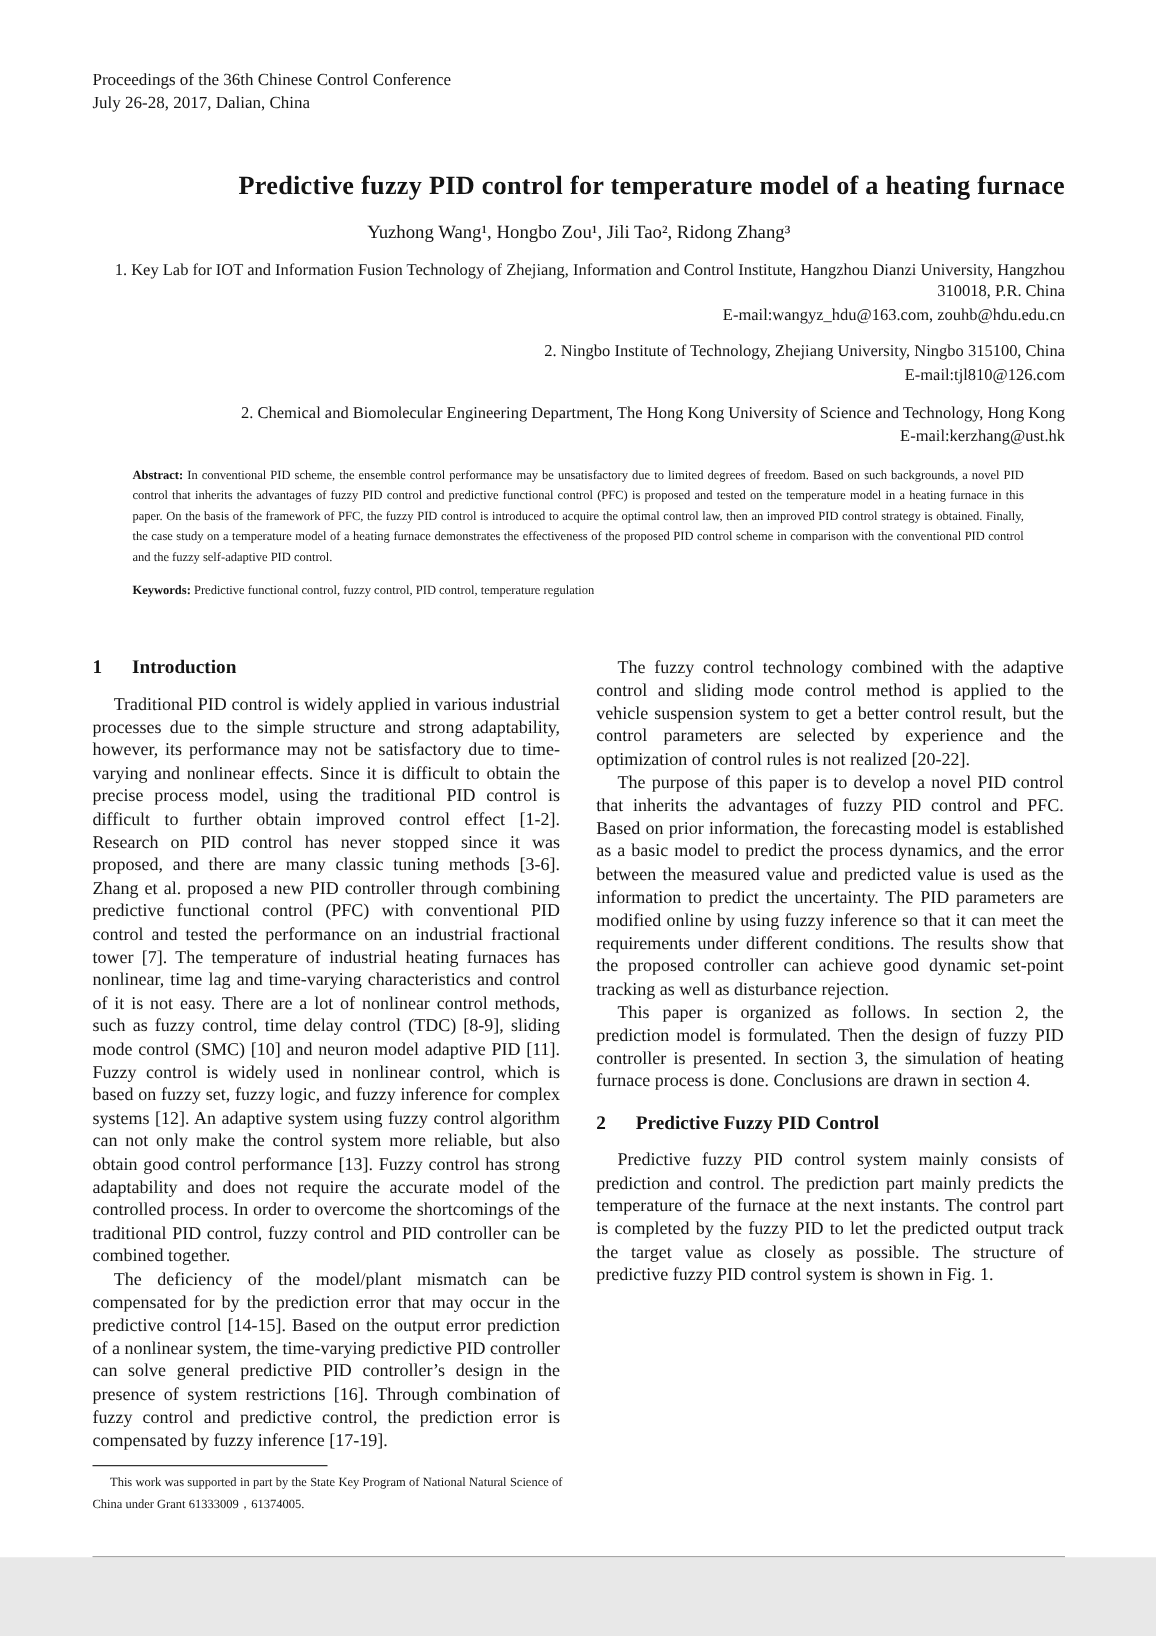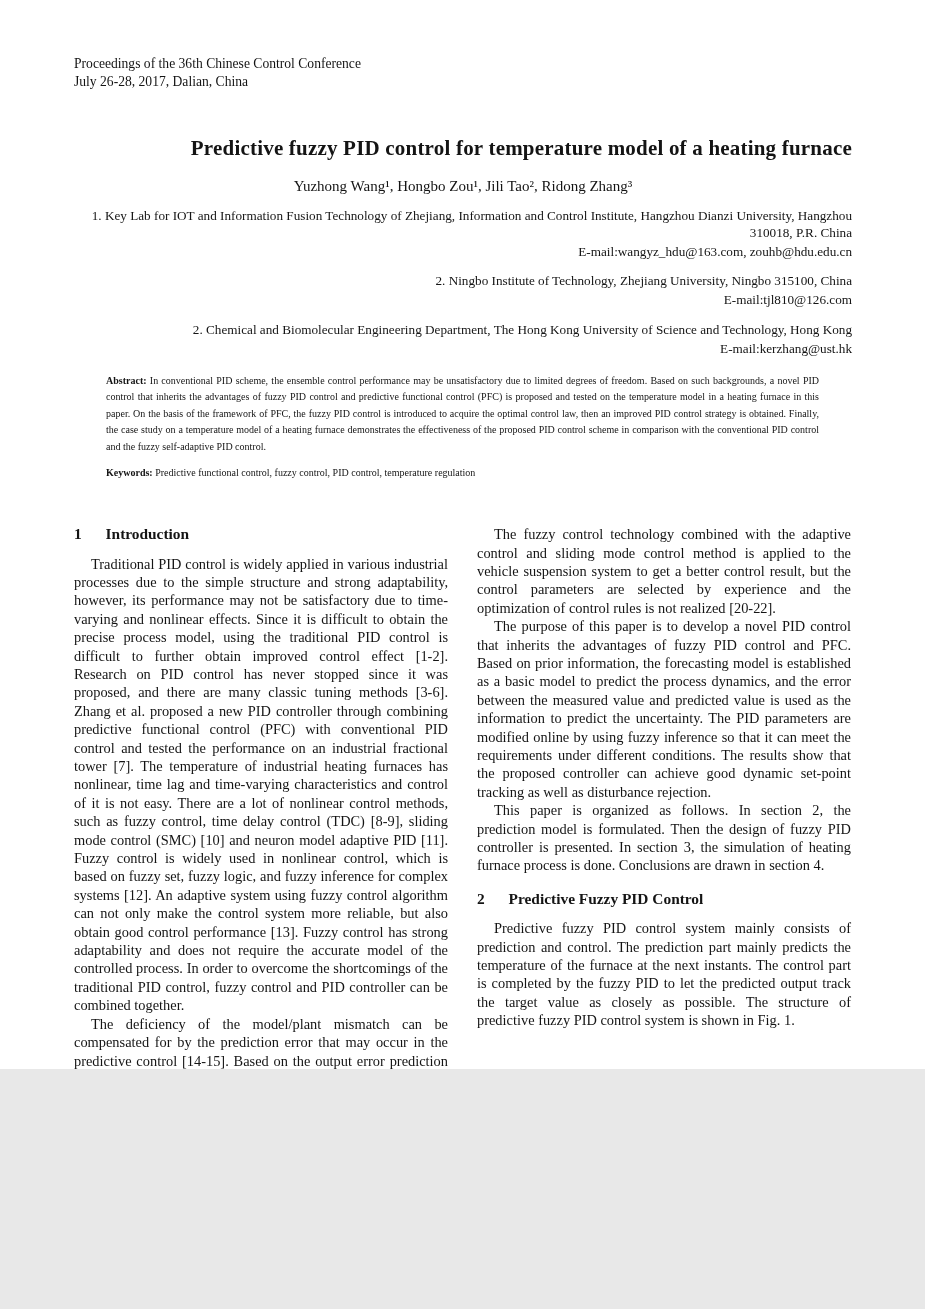--- a/index.html
+++ b/index.html
@@ -1,18 +1,18 @@
 <!DOCTYPE html>
 <html><head>
 <meta charset="utf-8">
 <style>
   html,body { margin:0; padding:0; background:#e8e8e8; }
   .page {
     position:relative;
-    width:925px; height:1069px;
+    width:925px; height:1246px;
     margin:0 auto;
     background:#ffffff;
     color:#141414;
     font-family:"Liberation Serif","DejaVu Serif",serif;
     box-sizing:border-box;
     padding:55px 73px 0 74px;
     overflow:hidden;
   }
   .hdr { font-size:13.6px; line-height:17.5px; text-align:left; }
   .title {

